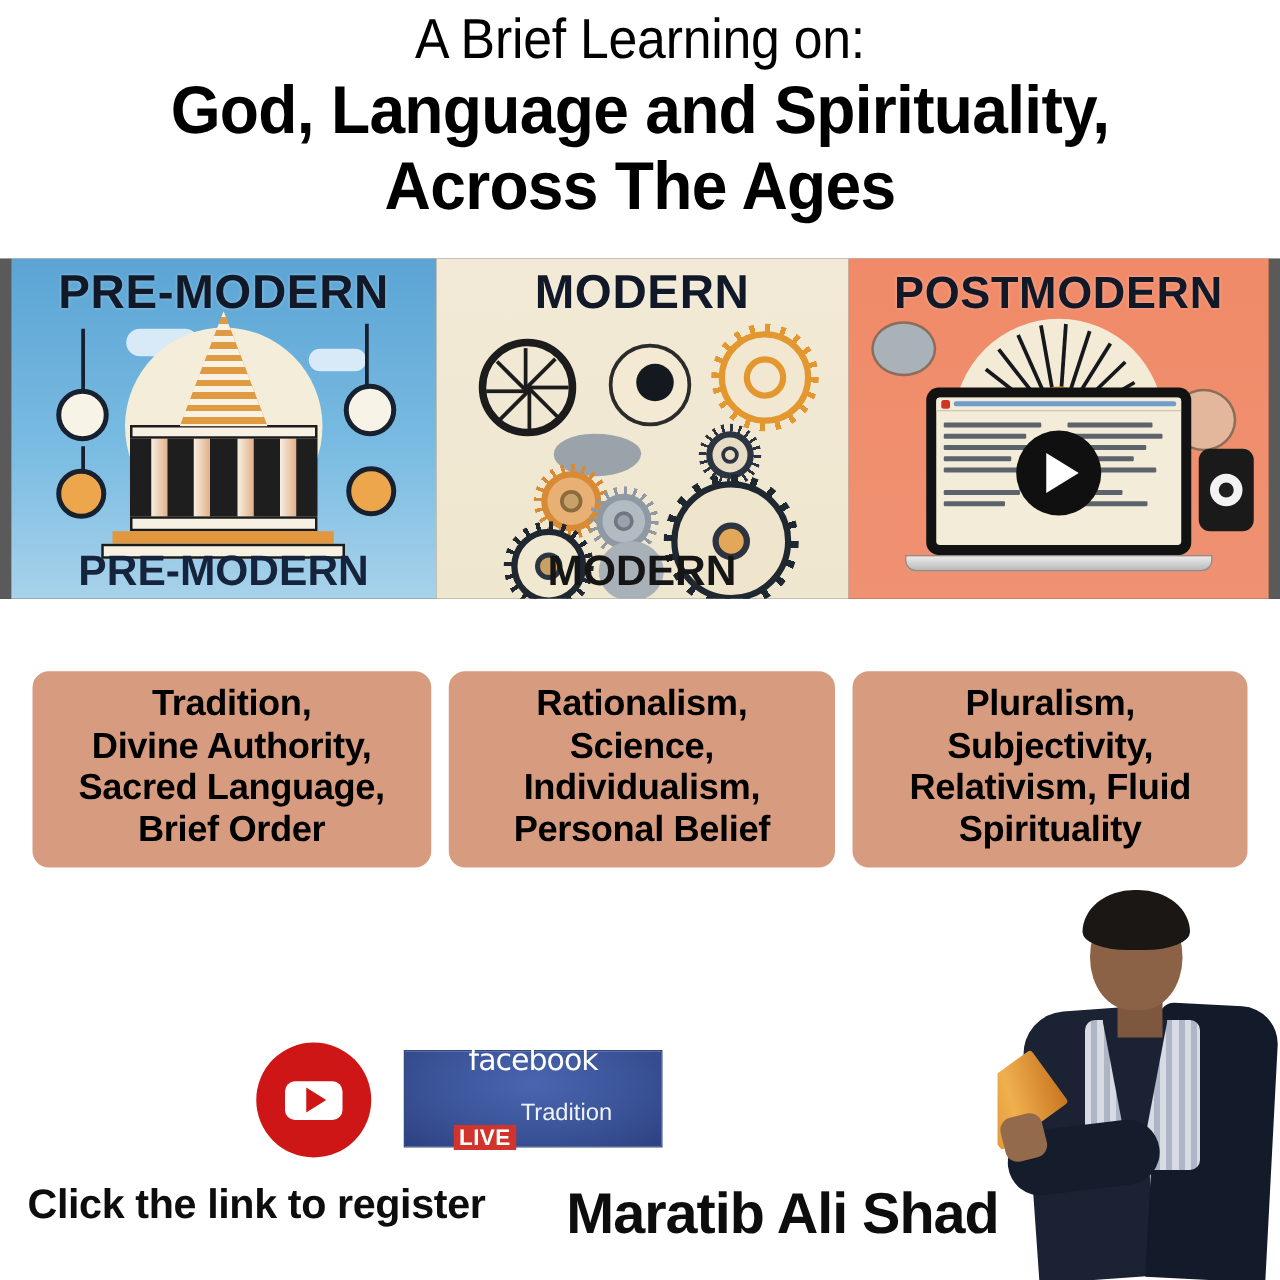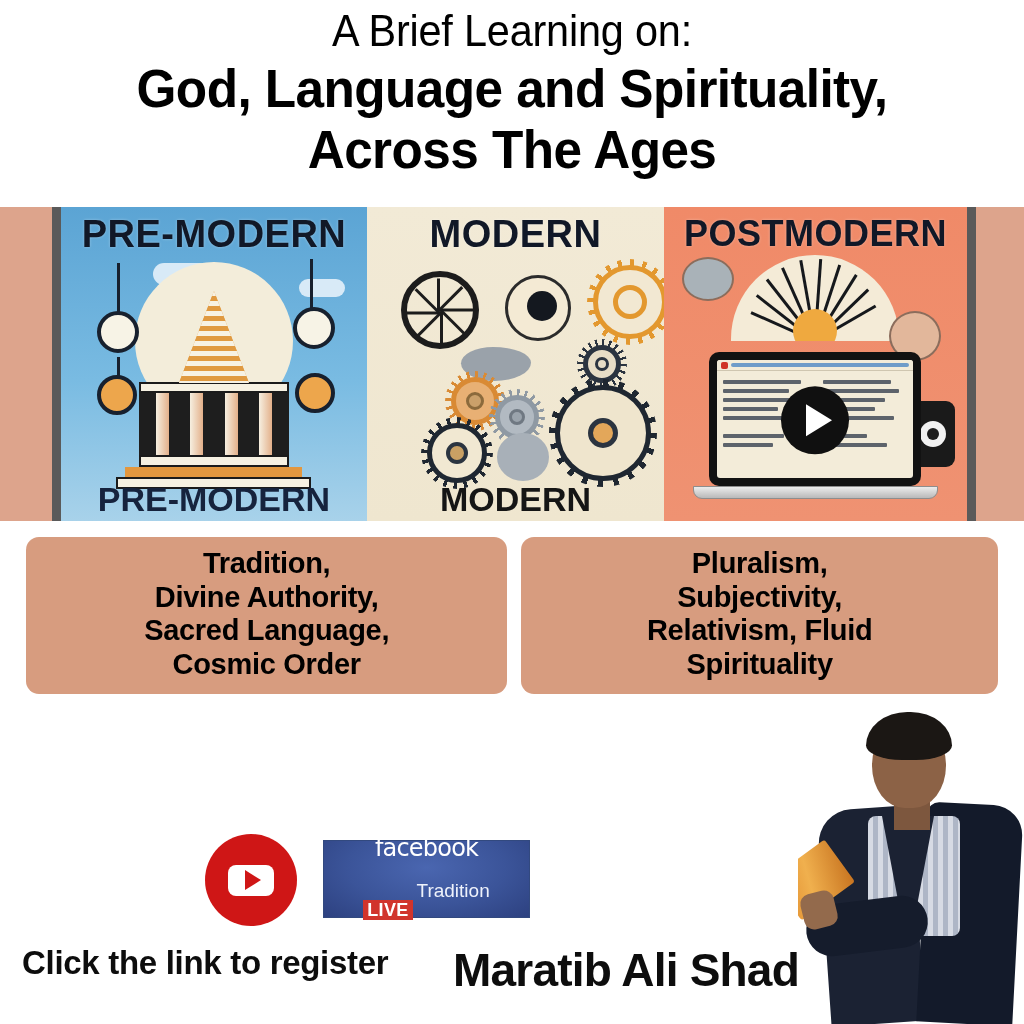--- a/index.html
+++ b/index.html
@@ -48,24 +48,25 @@
     font-size: 54px;
     font-weight: 700;
     line-height: 1.12;
     letter-spacing: -0.6px;
     transform: scaleX(0.95);
   }
 
   
   .panel-wrap {
     position: absolute;
-    top: 207px; left: 0; width: 1024px; height: 314px;
+    top: 207px; left: 0; width: 1024px; height: 272px;
     background: #d79c84;
     display: flex;
     align-items: stretch;
+    flex-direction: column;
   }
   .panel-sidebar { width: 52px; background: #dda48c; flex: 0 0 auto; }
   .panel-sidebar.right { width: 48px; }
   .panel-frame {
     flex: 1 1 auto;
     border-left: 9px solid #5a5a5a;
     border-right: 9px solid #5a5a5a;
     display: flex;
     background: #1d1d1d;
     position: relative;
@@ -479,21 +480,25 @@
 
     </div>
 
     <div class="panel-sidebar right"></div>
   </div>
 
   <div class="boxes">
     <div class="kbox b1">Tradition,
 Divine Authority,
 Sacred Language,
-Cosmic Order</div>
+Brief Order</div>
+    <div class="kbox b2">Rationalism,
+Science,
+Individualism,
+Personal Belief</div>
     <div class="kbox b3">Pluralism,
 Subjectivity,
 Relativism, Fluid
 Spirituality</div>
   </div>
 
 
   <div class="logos">
 
 

